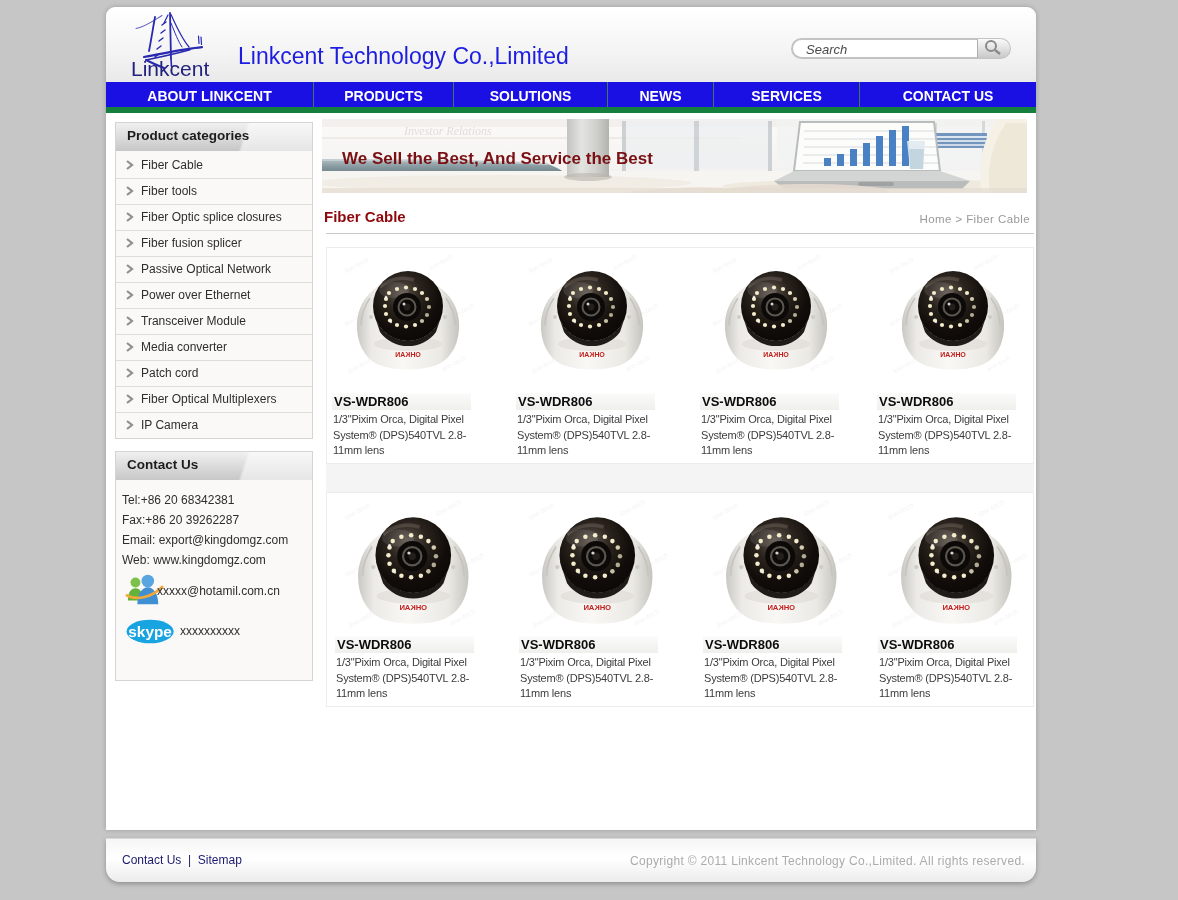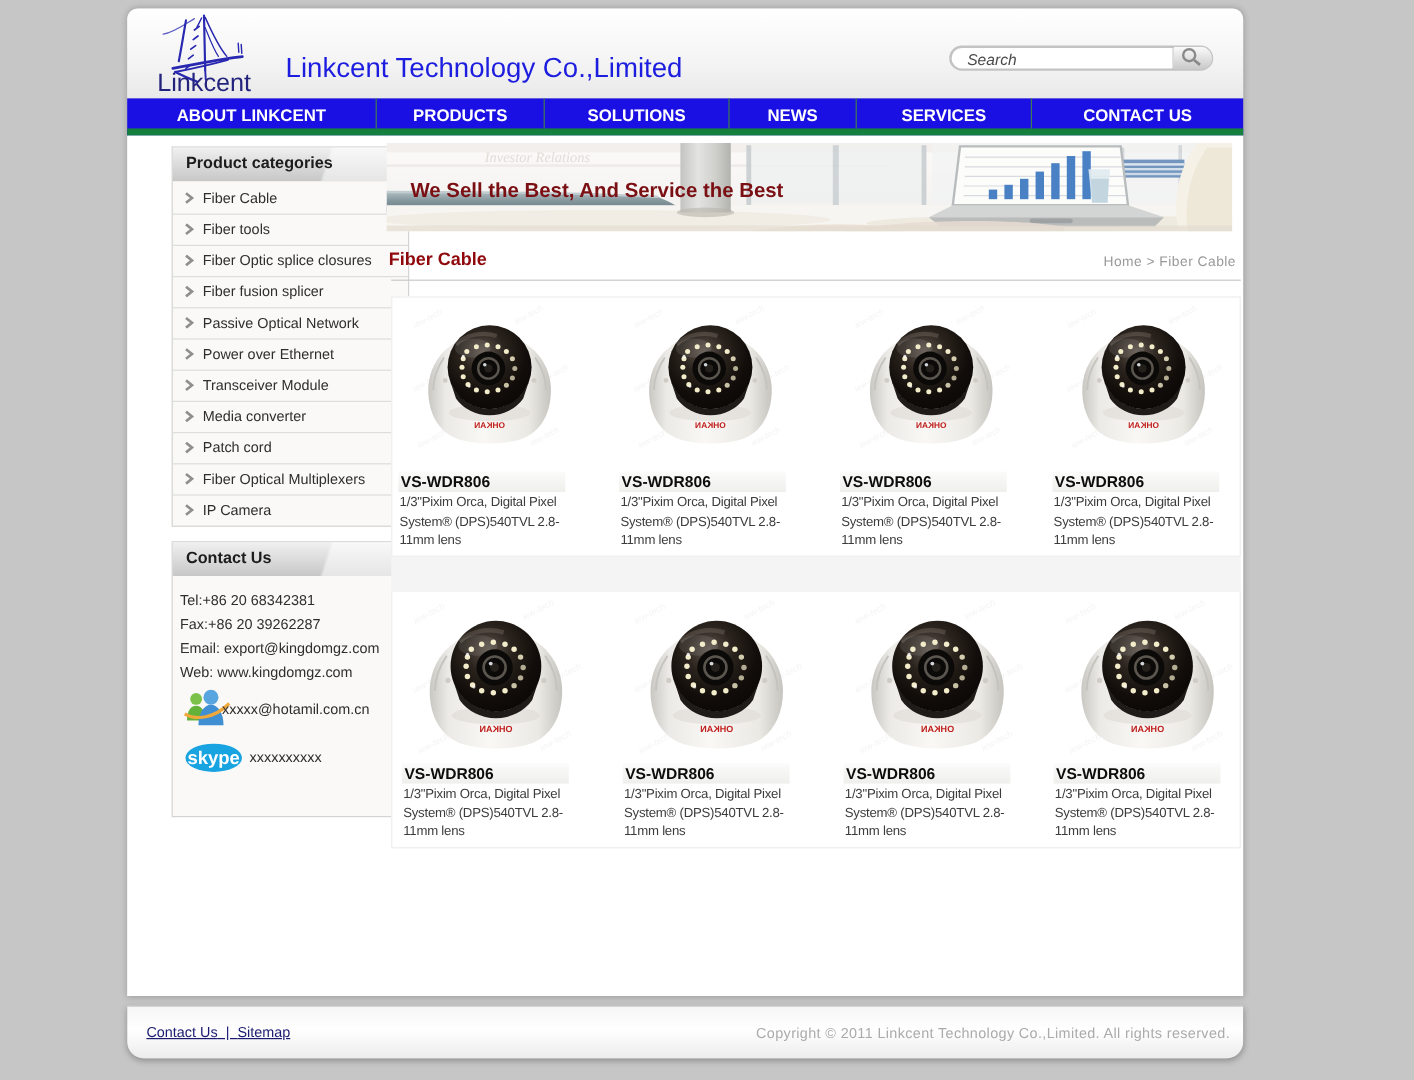--- a/index.html
+++ b/index.html
@@ -6,42 +6,42 @@
 body{background:#c6c6c6;font-family:"Liberation Sans",sans-serif;width:1178px;height:900px;overflow:hidden;position:relative;}
 .container{position:absolute;left:106px;top:7px;width:930px;box-shadow:0 0 5px rgba(0,0,0,.22);border-radius:9px 9px 0 0;}
 .header{height:75px;background:linear-gradient(#ffffff 0%,#f4f4f4 60%,#e9e9e9 100%);border-radius:9px 9px 0 0;position:relative;}
 .sitetitle{position:absolute;left:132px;top:36px;color:#1d1de0;font-size:23px;font-weight:normal;}
 .searchwrap{position:absolute;left:685px;top:31px;width:216px;height:17px;background:#fff;border:2px solid #c3c3c3;border-radius:11px;}
 .searchtxt{position:absolute;left:13px;top:2px;color:#4a4a4a;font-size:13px;font-style:italic;}
 .searchbtn{position:absolute;right:-1px;top:-1px;width:32px;height:19px;background:linear-gradient(#fafafa,#c8c8c8);border-left:1px solid #b0b0b0;border-radius:0 10px 10px 0;overflow:hidden;}
 .nav{height:31px;background:#1b10e3;position:relative;display:flex;box-sizing:border-box;border-bottom:6px solid #15803d;}
 .nav a{color:#fff;font-weight:bold;font-size:14px;text-align:center;line-height:28px;text-decoration:none;border-right:1px solid #3e7a52;box-sizing:border-box;}
 .content{background:#fff;position:relative;height:717px;}
-.sidebar{position:absolute;left:9px;top:9px;width:198px;margin-left:28px;}
+.sidebar{position:absolute;left:9px;top:9px;width:198px;}
 .sbox{border:1px solid #d4d4d2;background:#faf9f7;}
 .sbhead{height:28px;background:linear-gradient(108deg,rgba(255,255,255,0) 64%,rgba(255,255,255,.55) 65.5%),linear-gradient(#f0f0f0,#c7c7c7);font-size:13.5px;font-weight:bold;color:#1c1c1c;line-height:26px;padding-left:11px;position:relative;overflow:hidden;}
 .sbhead span{position:relative;z-index:2;}
 ul.cats{list-style:none;margin:0;padding:2px 0 0 0;}
 ul.cats li{height:25px;line-height:25px;border-bottom:1px solid #ddddda;font-size:12px;color:#2e2e2e;padding-left:25px;position:relative;}
 ul.cats li svg{position:absolute;left:10px;top:7px;}
 .contactbox{margin-top:12px;}
 .cline{font-size:12px;color:#2e2e2e;margin:0 0 0 6px;position:absolute;}
 .main{position:absolute;left:216px;top:0;width:714px;}
 .banner{position:absolute;left:0;top:6px;width:705px;height:74px;overflow:hidden;}
 .bannertext{position:absolute;left:20px;top:30px;color:#7a1014;font-size:17px;font-weight:bold;letter-spacing:0;}
 .pagetitle{position:absolute;left:2px;top:95px;color:#8e080c;font-size:15px;font-weight:bold;}
 .breadcrumb{position:absolute;right:6px;top:100px;color:#999;font-size:11.5px;letter-spacing:.4px;}
 .hr1{position:absolute;left:4px;top:120px;width:708px;border-top:1px solid #c9c9c9;}
 .rowgap{position:absolute;left:4px;top:351px;width:708px;height:28px;background:#f4f4f4;}
 .prow{position:absolute;left:4px;width:708px;background:#fff;border:1px solid #ededeb;box-sizing:border-box;}
 .pcell{position:absolute;top:0;width:180px;height:210px;}
 .ptitle{position:absolute;left:0;width:137px;height:17px;line-height:17px;font-weight:bold;font-size:13px;color:#0d0d0d;background:linear-gradient(#fbfbfb,#efefec);padding-left:2px;}
 .pdesc{position:absolute;left:1px;width:136px;font-size:11px;letter-spacing:-0.2px;color:#3c3c3c;line-height:15.7px;}
 .footer{position:absolute;left:106px;top:838px;width:930px;height:44px;border-radius:0 0 14px 14px;box-shadow:0 2px 5px rgba(0,0,0,.28);background:linear-gradient(#f6f6f6 0%,#ffffff 45%,#ececec 100%);border-top:1px solid #dadada;box-sizing:border-box;}
-.flinks{position:absolute;left:16px;top:14px;font-size:12px;color:#1a1a70;text-decoration:underline;}
+.flinks{position:absolute;left:16px;top:14px;font-size:12px;color:#1a1a70;}
 .flinks a{color:#1a1a70;text-decoration:none;}
 .fcopy{position:absolute;right:11px;top:15px;font-size:12px;color:#ababab;letter-spacing:.3px;}
 </style>
 </head>
 <body>
 <div class="container">
   <div class="header">
     <svg id="logo" style="position:absolute;left:18px;top:4px;" width="130" height="72" viewBox="0 0 130 72">
       <g fill="none" stroke="#2828b0" stroke-linecap="round">
         <path d="M31,6 C29,17 27,30 25,40" stroke-width="1.8"></path>

